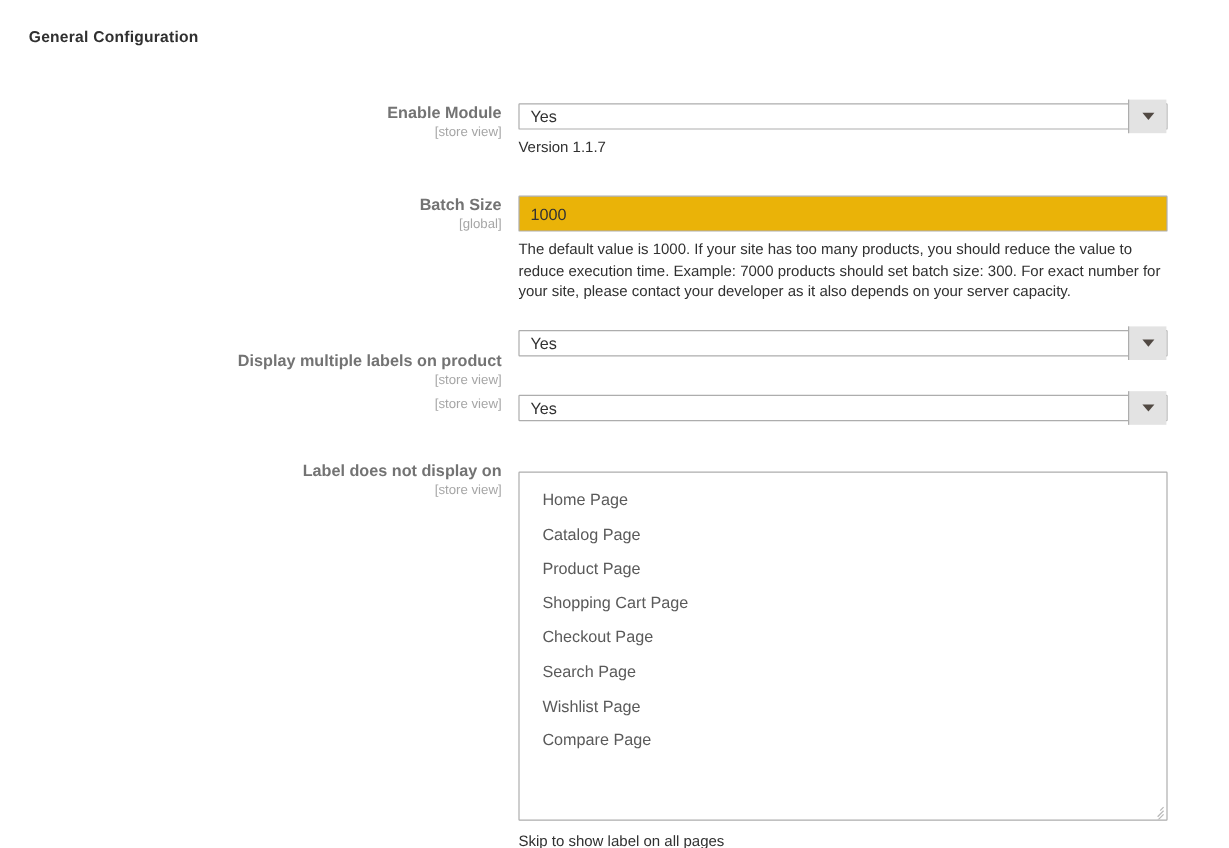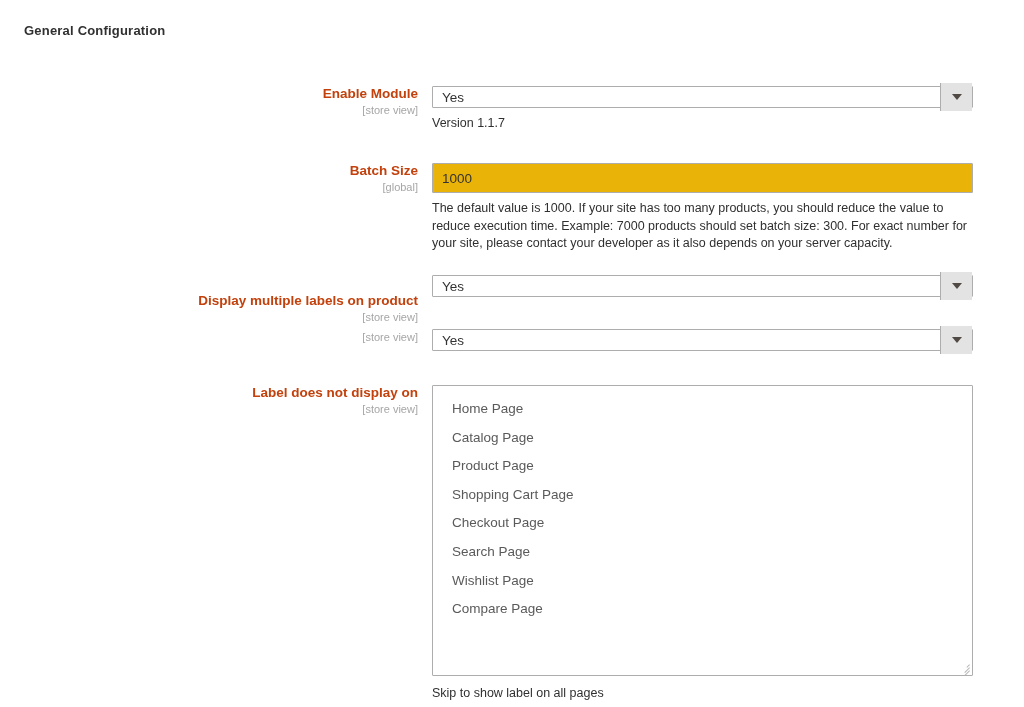--- a/index.html
+++ b/index.html
@@ -37,21 +37,21 @@
   .label-col {
     position: absolute;
     left: 0;
     width: 418px;
     text-align: right;
     padding-right: 0;
   }
   .field-label {
     font-size: 13.5px;
     font-weight: bold;
-    color: #c2410c;
+    color: #737373;
     line-height: 16px;
     white-space: nowrap;
   }
   .field-scope {
     font-size: 11px;
     color: #a6a6a6;
     line-height: 14px;
     margin-top: 1px;
     white-space: nowrap;
     font-weight: normal;
@@ -128,20 +128,21 @@
   .multiselect {
     position: relative;
     width: 541px;
     height: 291px;
     box-sizing: border-box;
     border: 1px solid #adadad;
     background: #ffffff;
     border-radius: 1px;
     overflow: hidden;
     padding-top: 9px;
+    margin-top: 8px;
   }
   .ms-option {
     height: 28.6px;
     line-height: 28.6px;
     padding-left: 19px;
     font-size: 13.5px;
     color: #5a5a5a;
     white-space: nowrap;
     cursor: pointer;
   }

